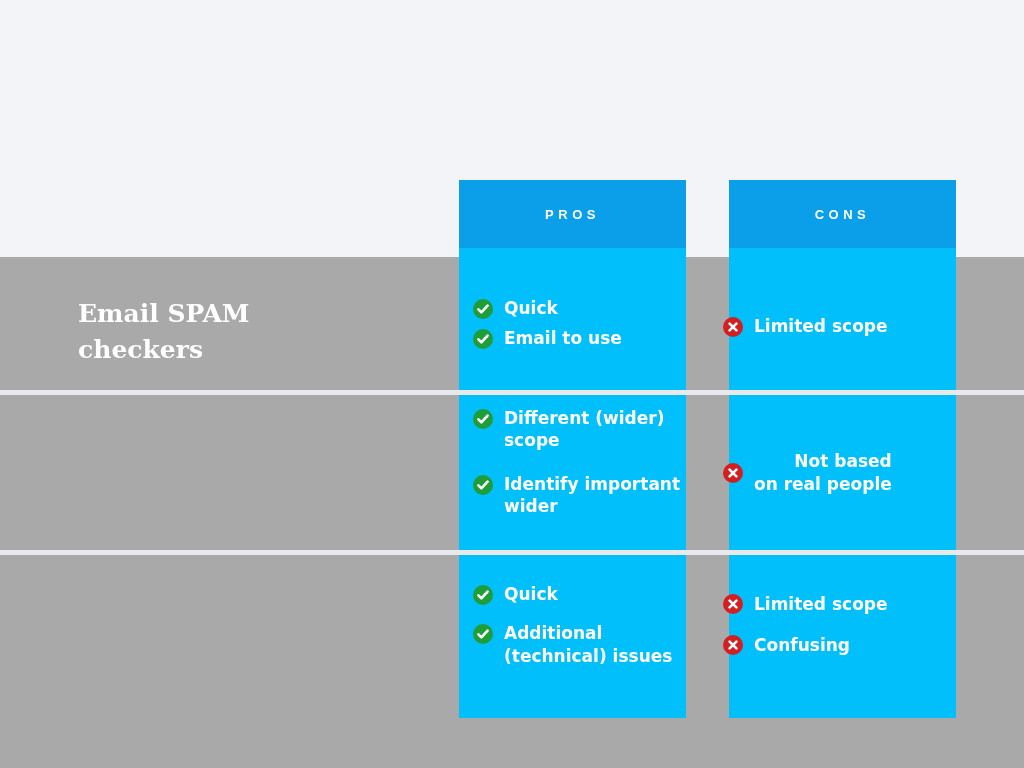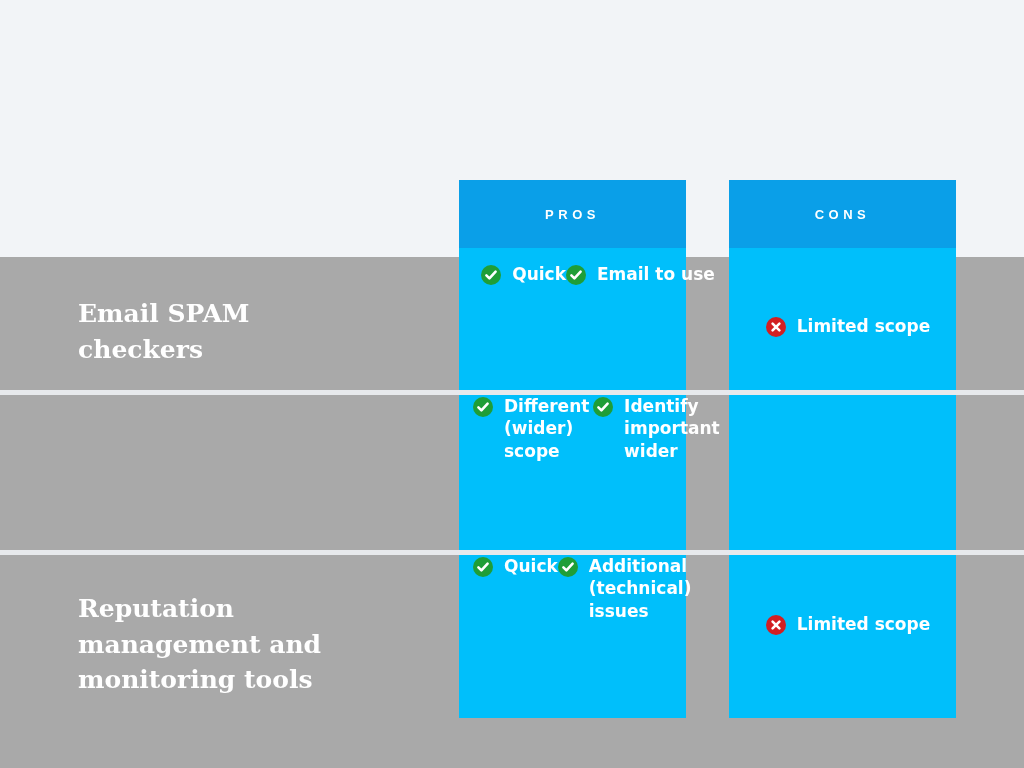--- a/index.html
+++ b/index.html
@@ -102,21 +102,21 @@
 
   
   .cell {
     position: absolute;
     left: 0;
     width: 272px;
     box-sizing: border-box;
     padding-left: 14px;
     padding-right: 8px;
     display: flex;
-    flex-direction: row;
+    flex-direction: column;
     justify-content: center;
     z-index: 5;
   }
   
   .cell.r1 { top: 263px; height: 127px; }
   .cell.r2 { top: 395px; height: 155px; }
   .cell.r3 { top: 555px; height: 157px; }
 
   .cell.pros { left: 459px; }
   .cell.cons { left: 709px; }
@@ -167,23 +167,20 @@
     <div class="col-body"></div>
   </div>
 
   <div class="col cons">
     <div class="col-head">CONS</div>
     <div class="col-body"></div>
   </div>
 
   <div class="row-label r1">Email SPAM
 checkers</div>
-  <div class="row-label r3">Reputation
-management and
-monitoring tools</div>
 
   <div class="cell r1 pros">
     <div class="item">
       <span class="badge check">
         <svg width="20" height="20" viewBox="0 0 20 20">
             <path d="M5.4 10.3l3 3 6.2-6.6" fill="none" stroke="#ffffff" stroke-width="2.6" stroke-linecap="round" stroke-linejoin="round"></path>
           </svg>
       </span>
       <span class="item-text">Quick</span>
     </div>
@@ -222,20 +219,31 @@
       <span class="badge check">
         <svg width="20" height="20" viewBox="0 0 20 20">
             <path d="M5.4 10.3l3 3 6.2-6.6" fill="none" stroke="#ffffff" stroke-width="2.6" stroke-linecap="round" stroke-linejoin="round"></path>
           </svg>
       </span>
       <span class="item-text">Identify important
 wider</span>
     </div>
   </div>
 
+  <div class="cell r2 cons">
+    <div class="item">
+      <span class="badge cross">
+        <svg width="20" height="20" viewBox="0 0 20 20">
+            <path d="M6.6 6.6l6.8 6.8M13.4 6.6l-6.8 6.8" fill="none" stroke="#ffffff" stroke-width="2.6" stroke-linecap="round"></path>
+          </svg>
+      </span>
+      <span class="item-text">Not based
+on real people</span>
+    </div>
+  </div>
 
   <div class="cell r3 pros">
     <div class="item">
       <span class="badge check">
         <svg width="20" height="20" viewBox="0 0 20 20">
             <path d="M5.4 10.3l3 3 6.2-6.6" fill="none" stroke="#ffffff" stroke-width="2.6" stroke-linecap="round" stroke-linejoin="round"></path>
           </svg>
       </span>
       <span class="item-text">Quick</span>
     </div>
@@ -252,18 +260,26 @@
 
   <div class="cell r3 cons">
     <div class="item">
       <span class="badge cross">
         <svg width="20" height="20" viewBox="0 0 20 20">
             <path d="M6.6 6.6l6.8 6.8M13.4 6.6l-6.8 6.8" fill="none" stroke="#ffffff" stroke-width="2.6" stroke-linecap="round"></path>
           </svg>
       </span>
       <span class="item-text">Limited scope</span>
     </div>
+    <div class="item">
+      <span class="badge cross">
+        <svg width="20" height="20" viewBox="0 0 20 20">
+            <path d="M6.6 6.6l6.8 6.8M13.4 6.6l-6.8 6.8" fill="none" stroke="#ffffff" stroke-width="2.6" stroke-linecap="round"></path>
+          </svg>
+      </span>
+      <span class="item-text">Confusing</span>
+    </div>
   </div>
 
   <div class="row-divider d1"></div>
   <div class="row-divider d2"></div>
 
 </div>
 
 </body></html>

